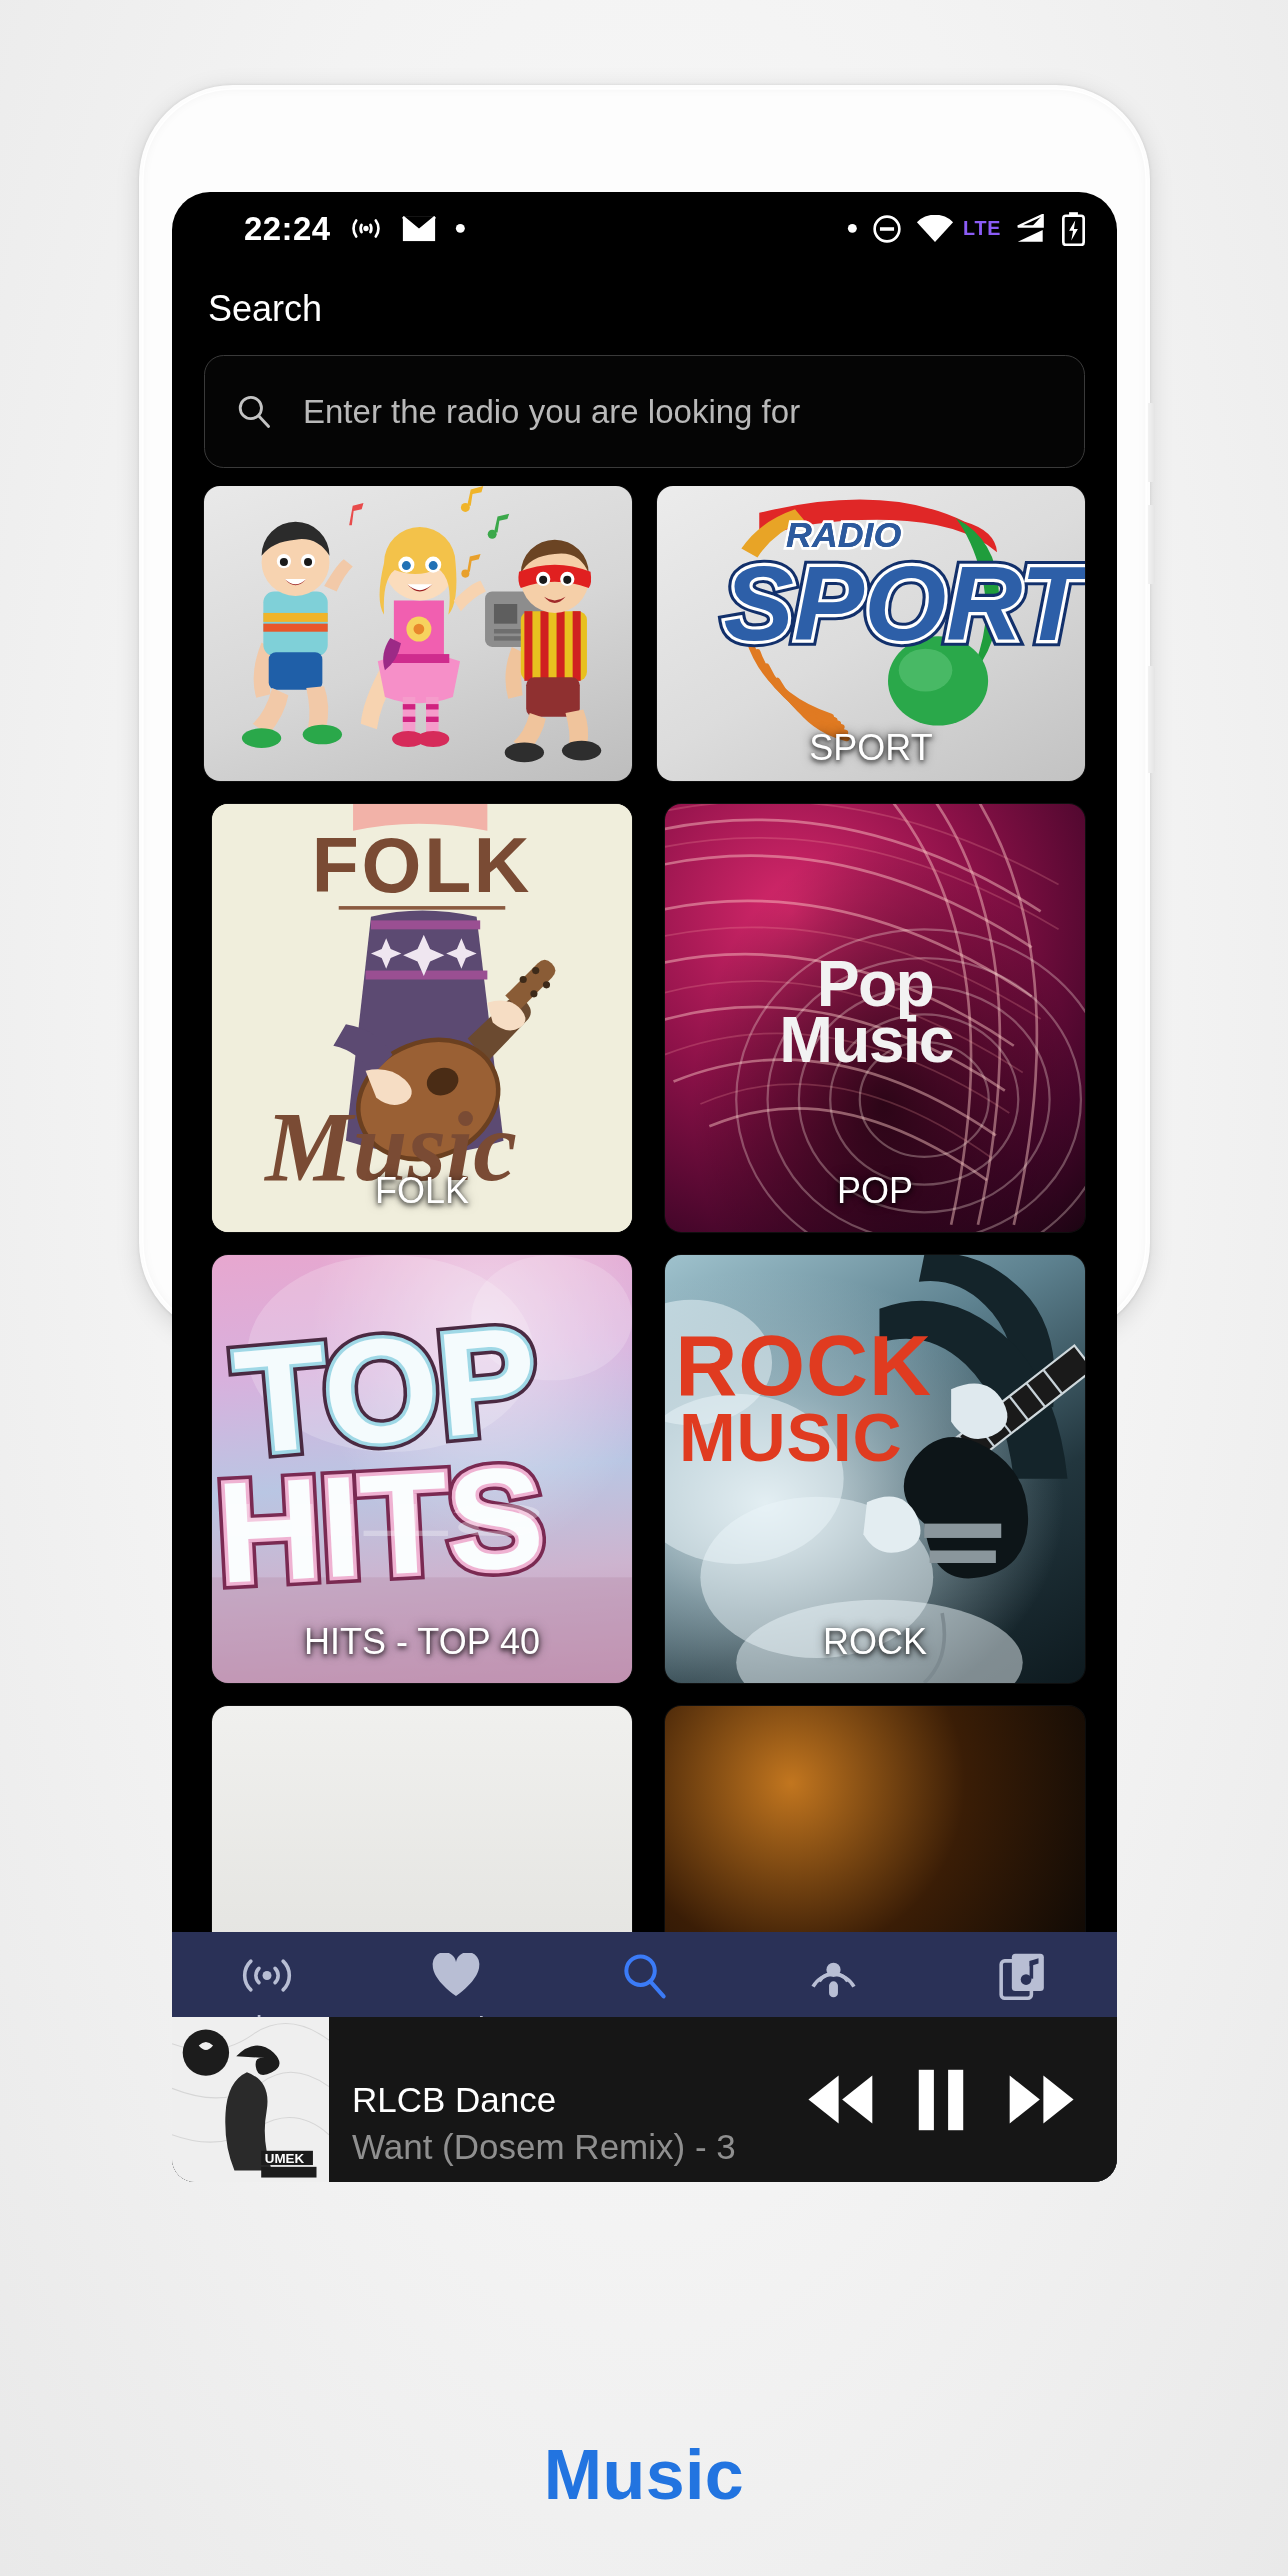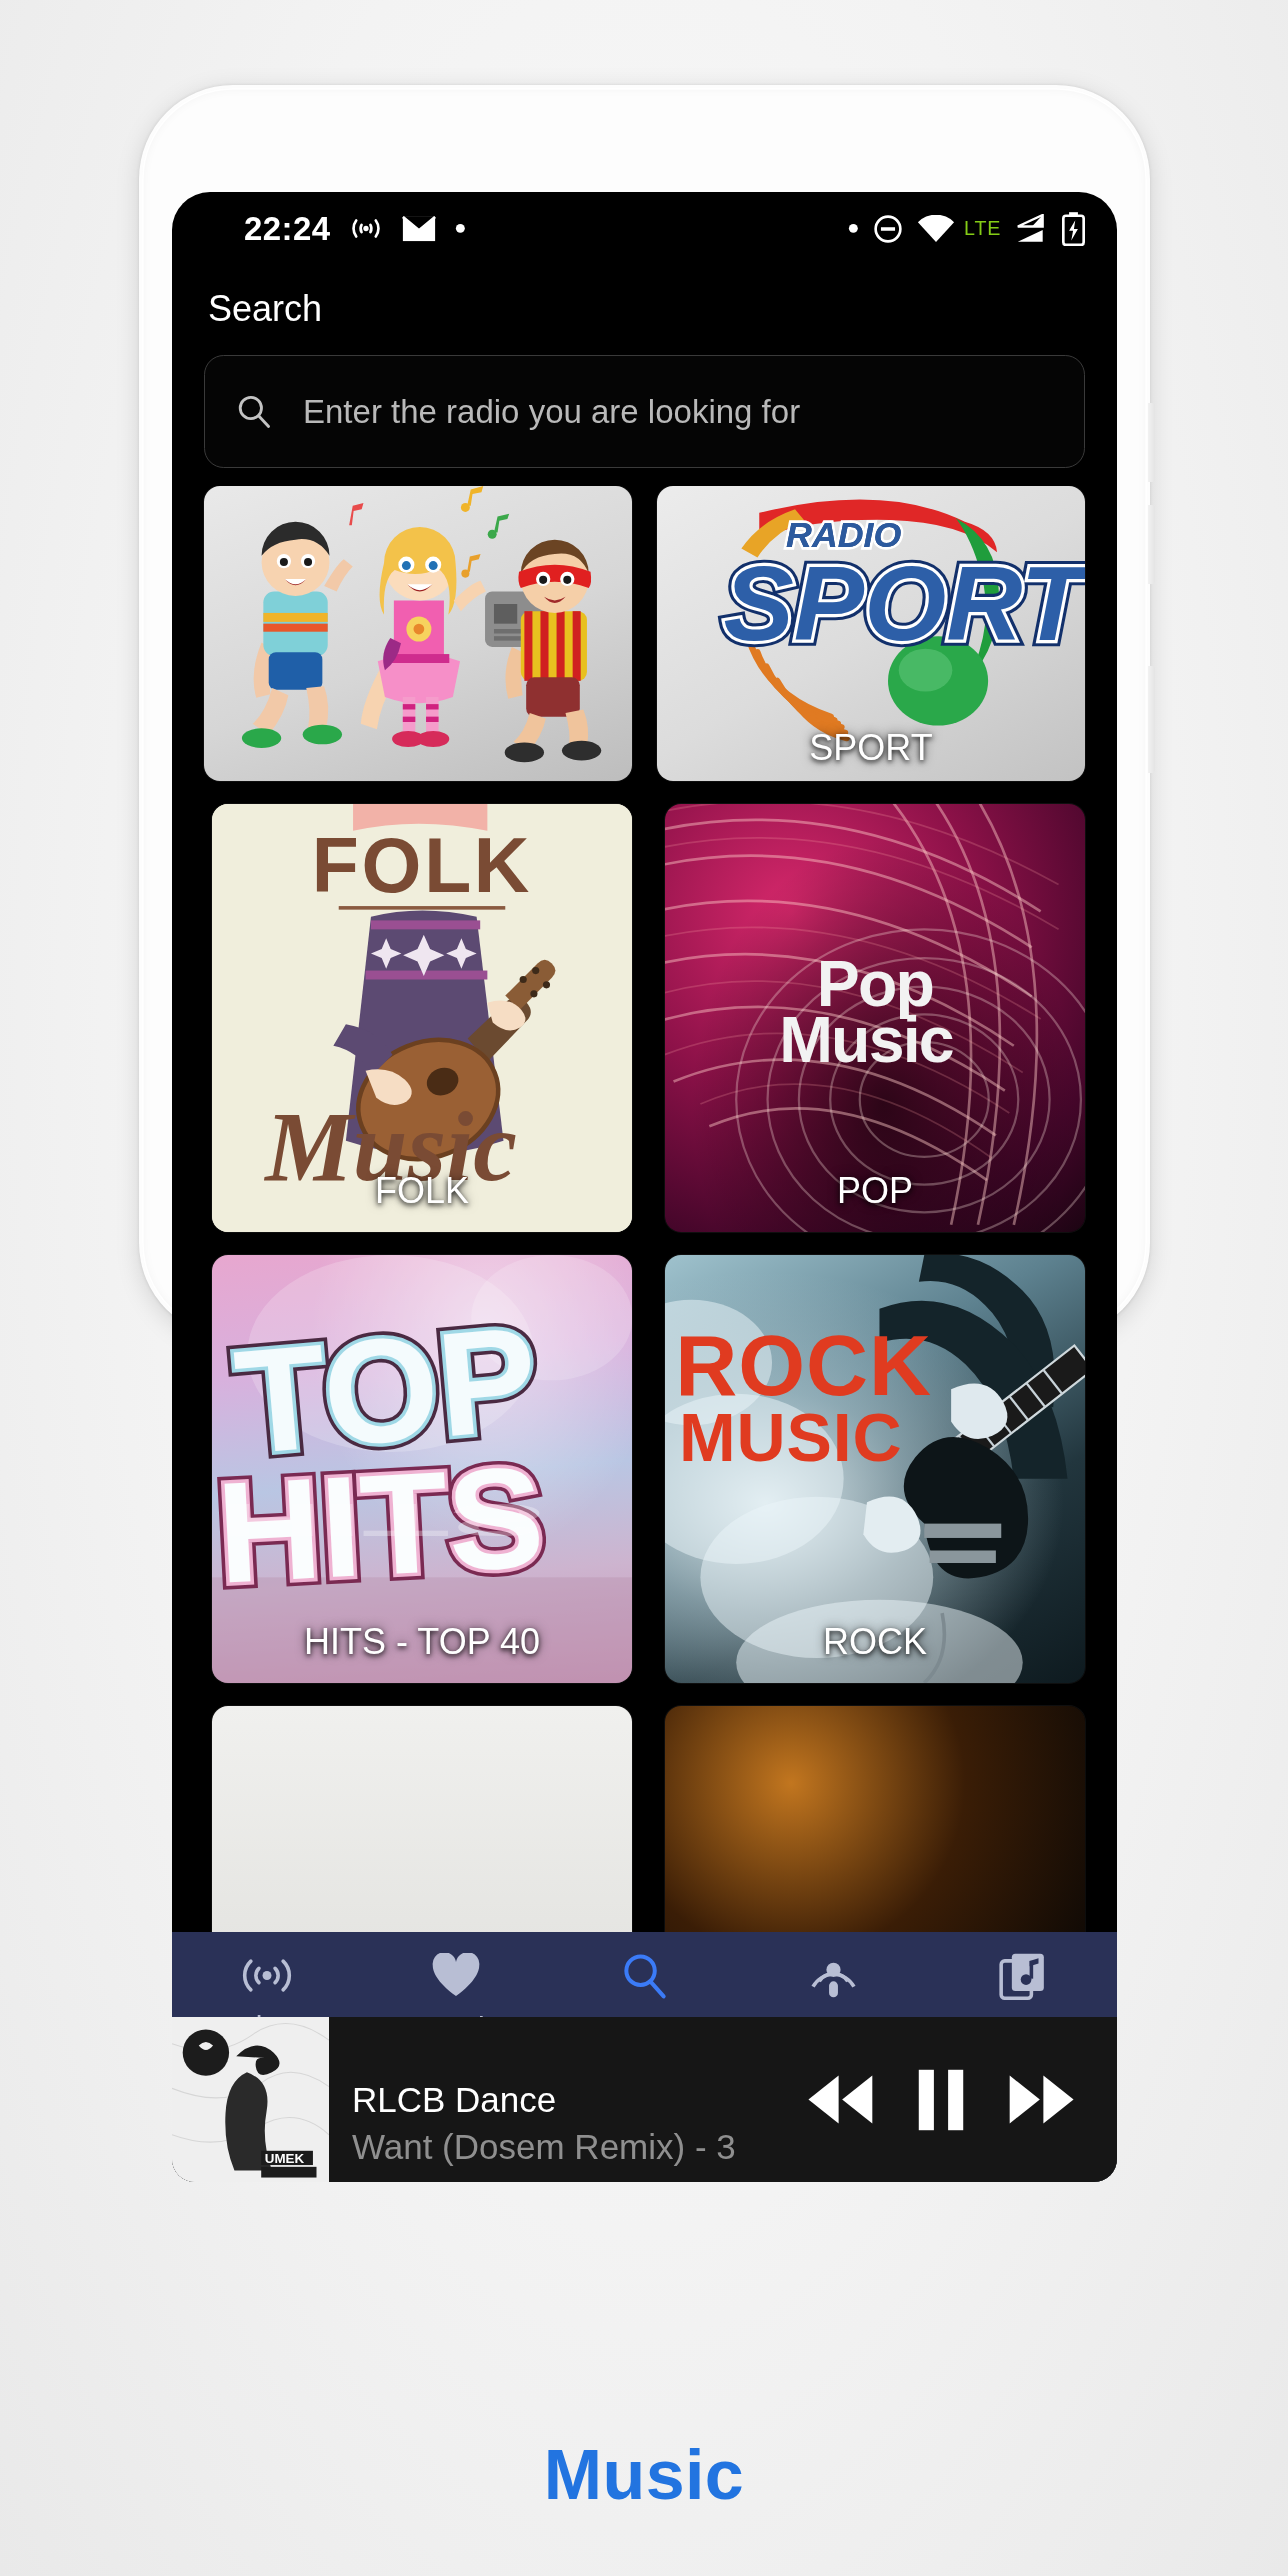--- a/index.html
+++ b/index.html
@@ -257,21 +257,21 @@
       <svg class="sicon" width="10.7" height="10.7" viewBox="0 0 12 12">
         <circle cx="6" cy="6" r="5" fill="#fff"></circle>
       </svg>
       <svg class="sicon" width="30" height="30" viewBox="0 0 34 34">
         <circle cx="17" cy="17" r="14" fill="none" stroke="#fff" stroke-width="3"></circle>
         <rect x="9" y="15" width="16" height="4" fill="#fff"></rect>
       </svg>
       <svg class="sicon" width="38" height="28" viewBox="0 0 42 31">
         <path d="M21 30 L1 8 A28 28 0 0 1 41 8 Z" fill="#fff"></path>
       </svg>
-      <span style="font-size:19.7px;font-weight:400;color:#84cc16;letter-spacing:0.9px;margin-left:-5.4px;">LTE</span>
+      <span style="font-size:19.7px;font-weight:700;color:#8b5cf6;letter-spacing:0.9px;margin-left:-5.4px;">LTE</span>
       <svg class="sicon" width="32" height="29.5" viewBox="0 0 36 33">
         <path d="M2 14 L30 14 L30 1 Z" fill="none" stroke="#fff" stroke-width="2.6"></path>
         <path d="M30 1 L30 14 L18 14 Z" fill="#fff"></path>
         <path d="M2 31 L30 31 L30 18 Z" fill="#fff"></path>
       </svg>
       <svg class="sicon" width="23" height="34" viewBox="0 0 26 38">
         <rect x="8" y="0" width="10" height="4" fill="#fff"></rect>
         <rect x="1.5" y="4" width="23" height="33" rx="3" fill="none" stroke="#fff" stroke-width="3"></rect>
         <path d="M15 9 L8 21 L12.5 21 L10.5 32 L18 19 L13.5 19 Z" fill="#fff"></path>
       </svg>

